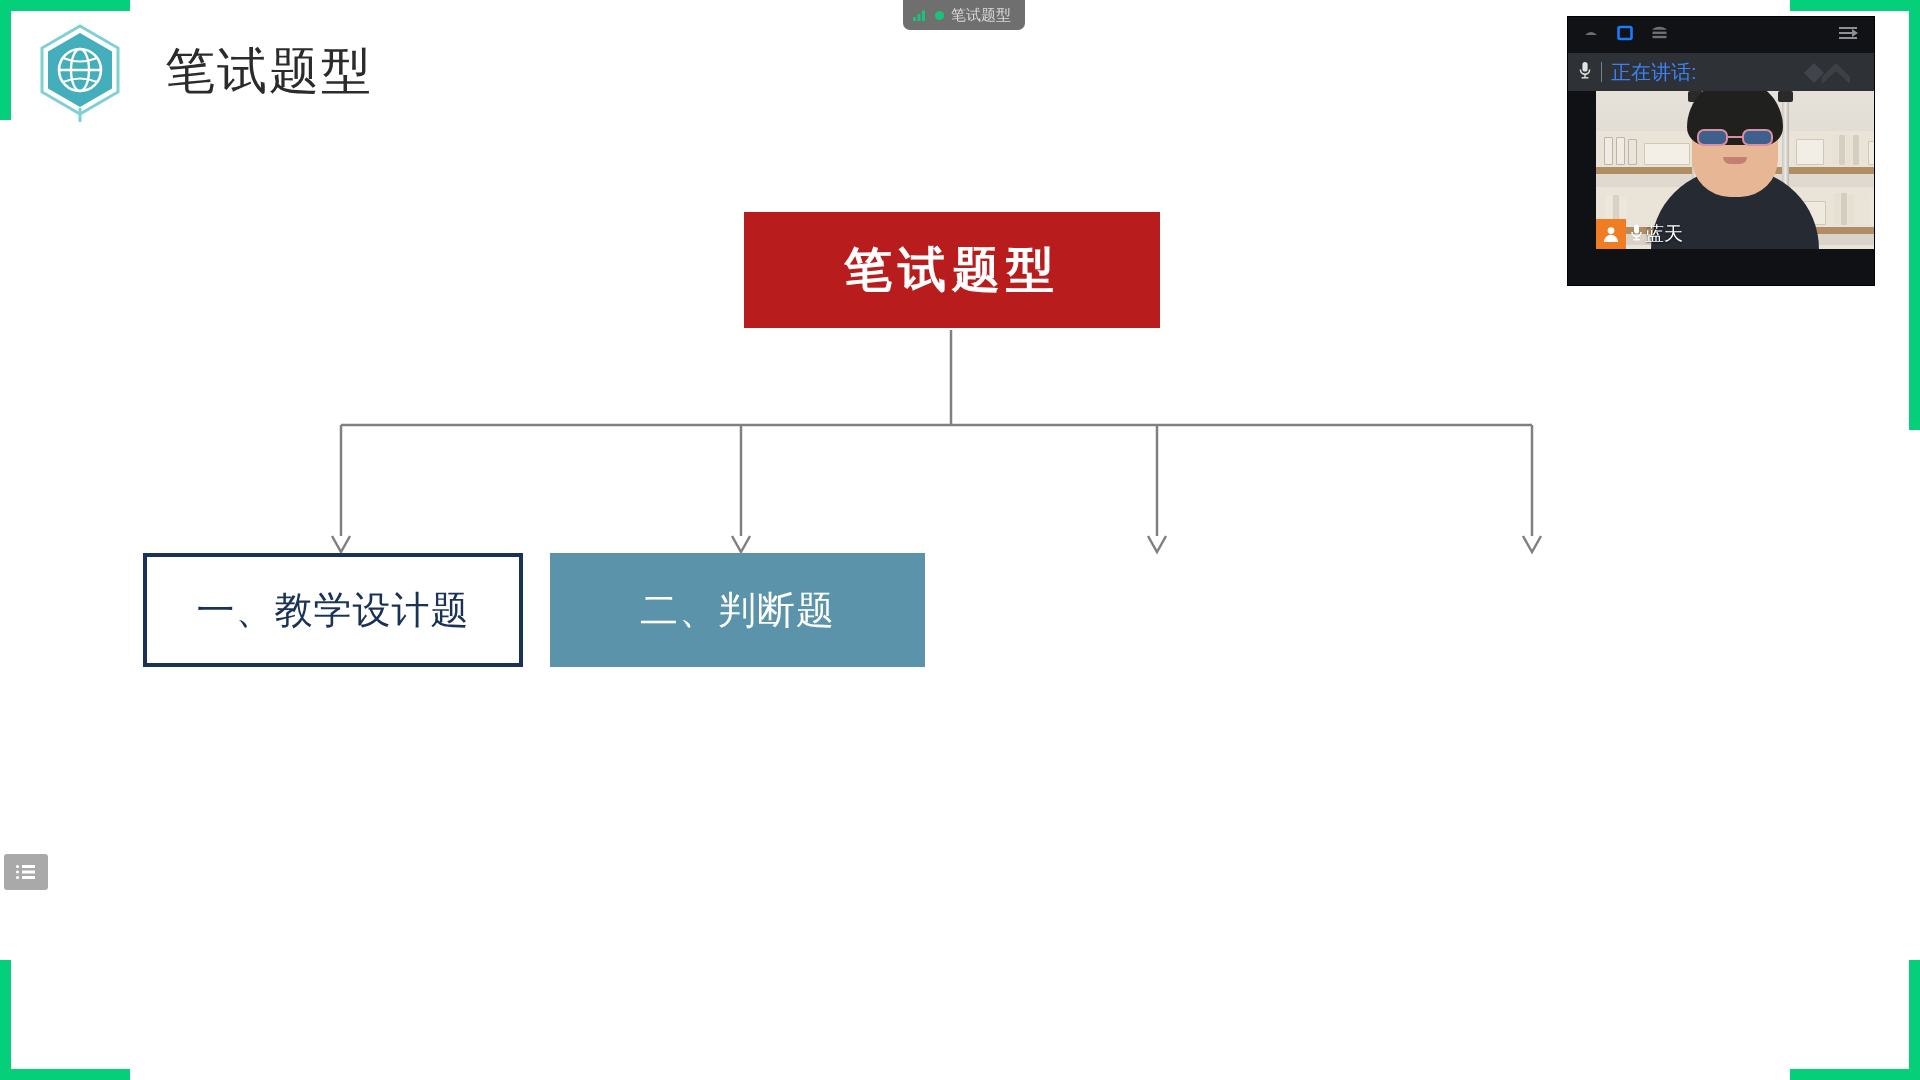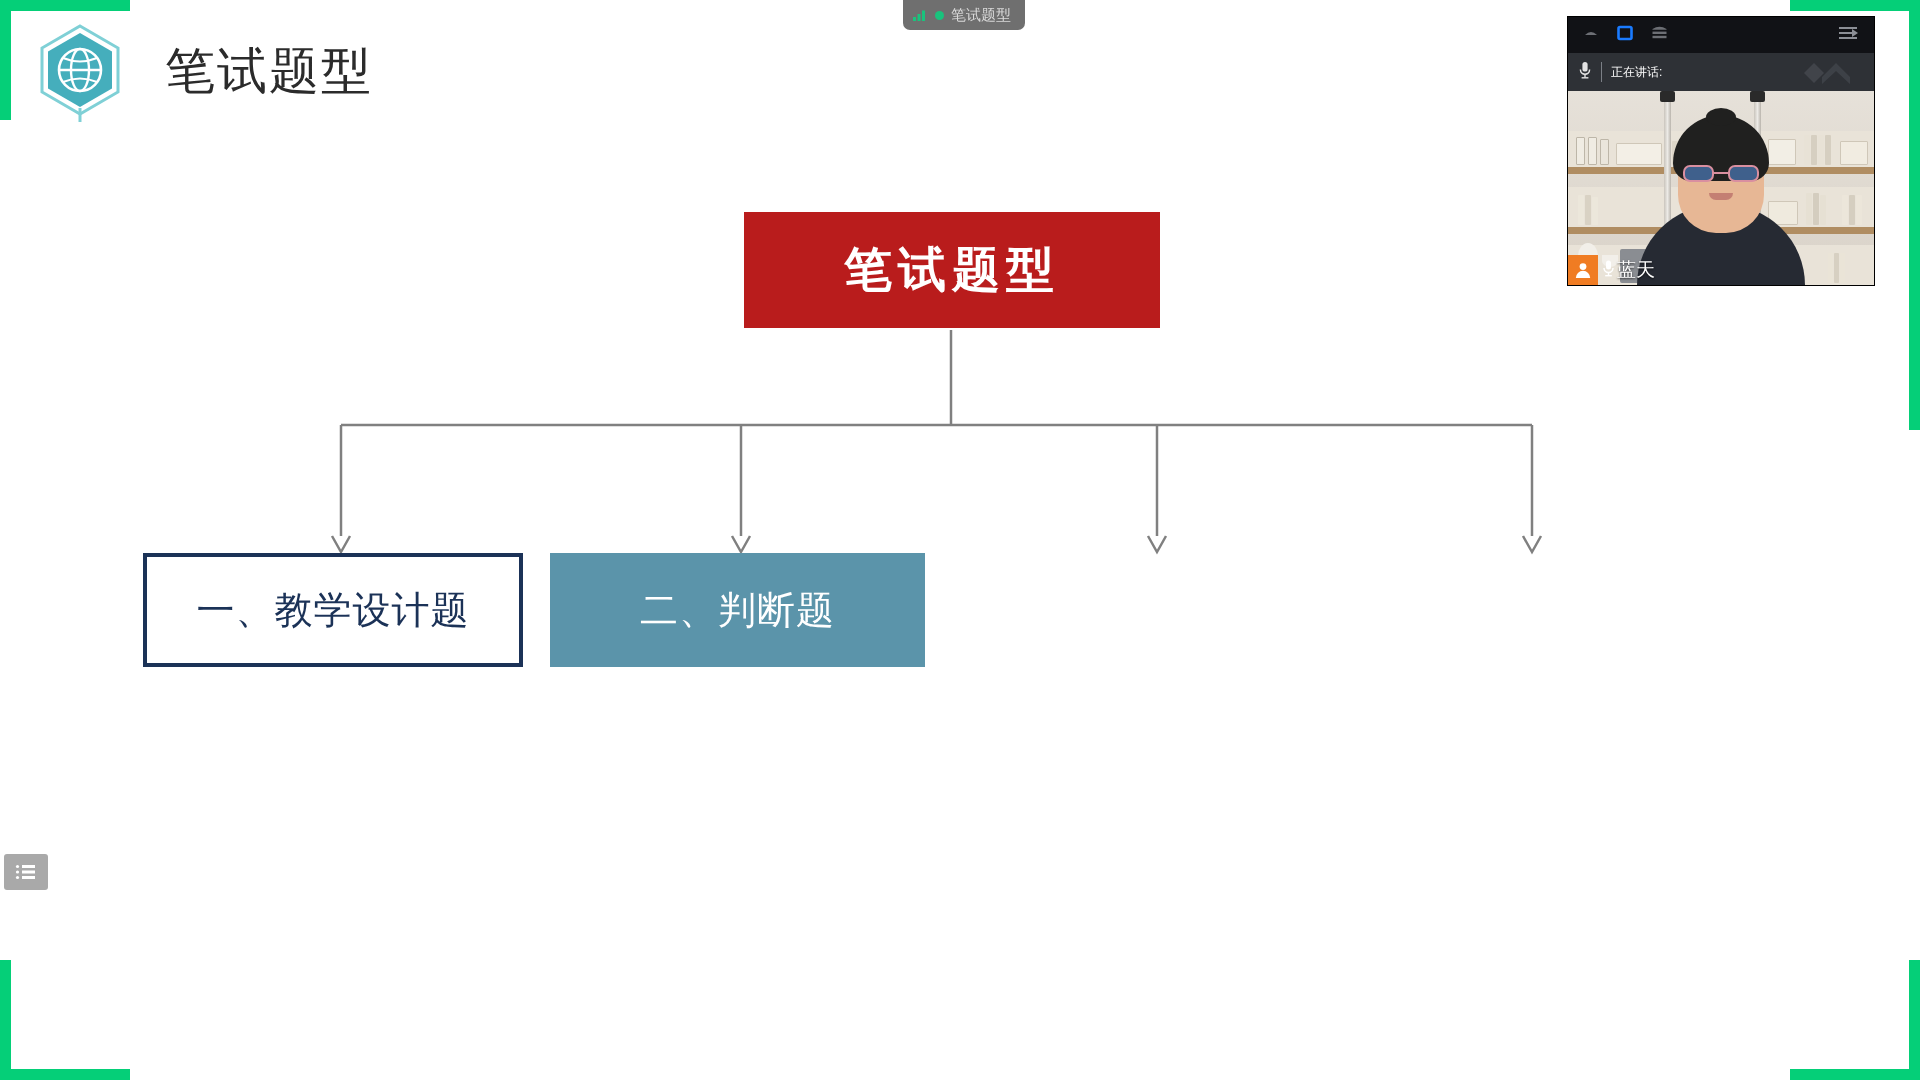--- a/index.html
+++ b/index.html
@@ -106,24 +106,24 @@
     height: 36px; background: #111216;
     display: flex; align-items: center; padding: 0 14px; gap: 16px;
   }
   .vw-toolbar .spacer { flex: 1; }
   .vw-speaking {
     height: 38px; background: #2e3136;
     display: flex; align-items: center; padding: 0 10px; gap: 9px;
     position: relative; overflow: hidden;
   }
   .vw-speak-sep { width: 1px; height: 20px; background: #7b7f86; }
-  .vw-speak-text { color: #ffffff; font-size: 12px; font-family: Liberation Sans, sans-serif; }
+  .vw-speak-text { color: #3b82f6; font-size: 20px; font-family: Liberation Sans, sans-serif; }
   .vw-watermark { position: absolute; right: 10px; top: 4px; opacity: .55; }
 
-  .vw-video { position: relative; height: 194px; overflow: hidden; background: #000000; }
+  .vw-video { position: relative; height: 158px; overflow: hidden; background: #000000; margin-left: 28px; }
 
   
   .room { position: absolute; inset: 0; background: #d7d0c6; }
   .wall { position: absolute; inset: 0; background: linear-gradient(180deg,#e6e1d9 0%,#d9d2c8 100%); }
   .shelf {
     position: absolute; left: 0; right: 0; height: 7px;
     background: #b08d62;
   }
   .shelf-back {
     position: absolute; left: 0; right: 0;

